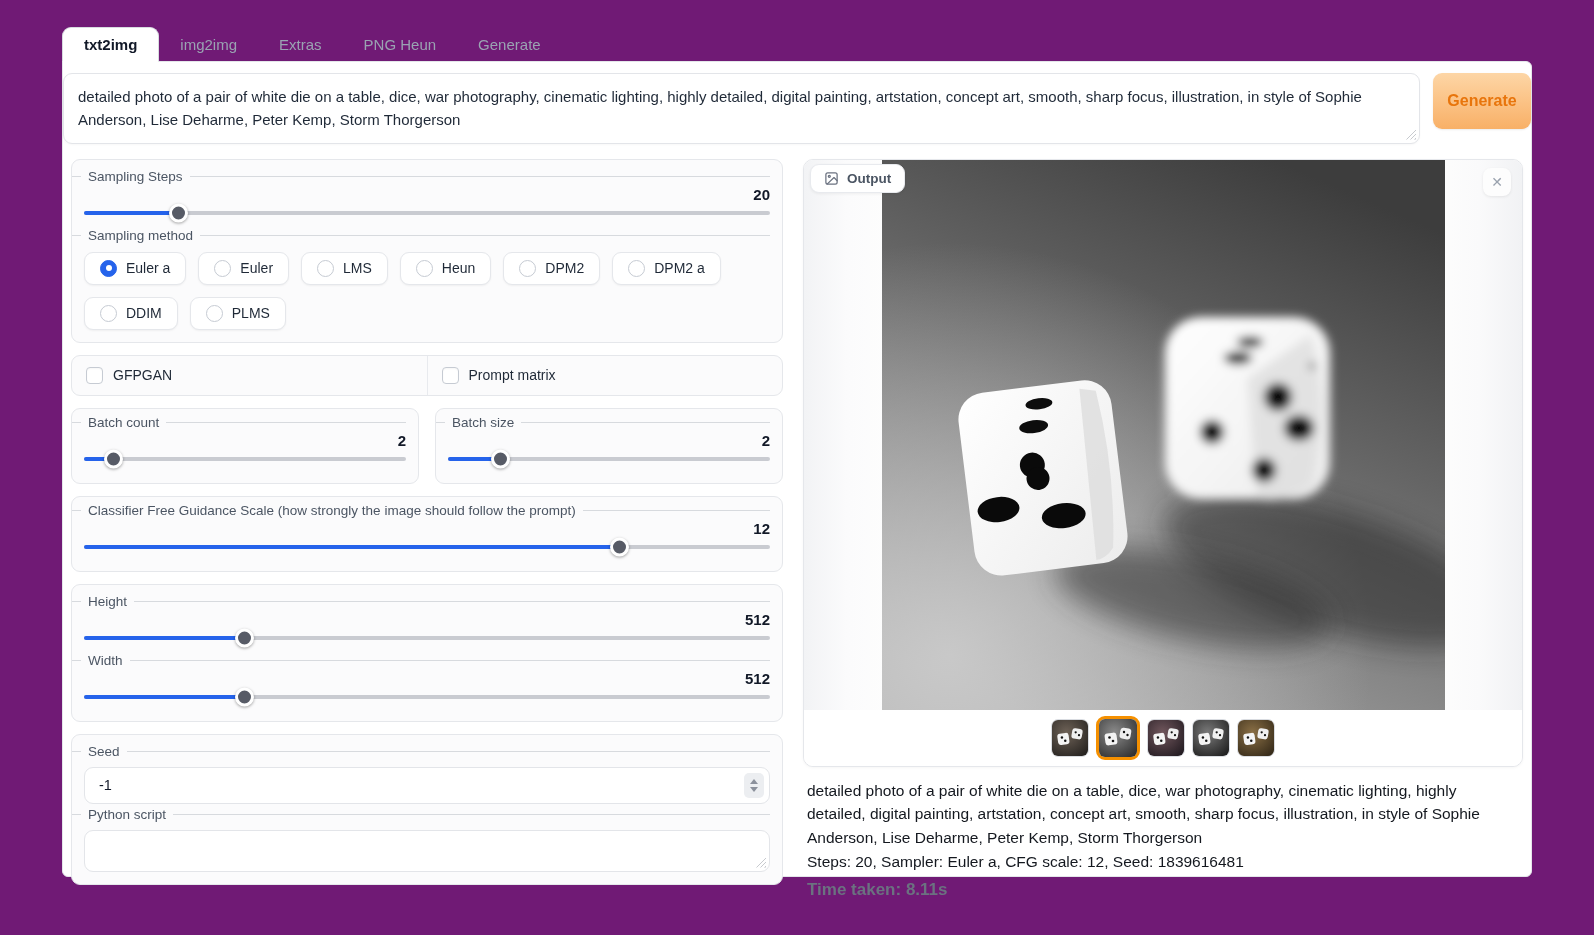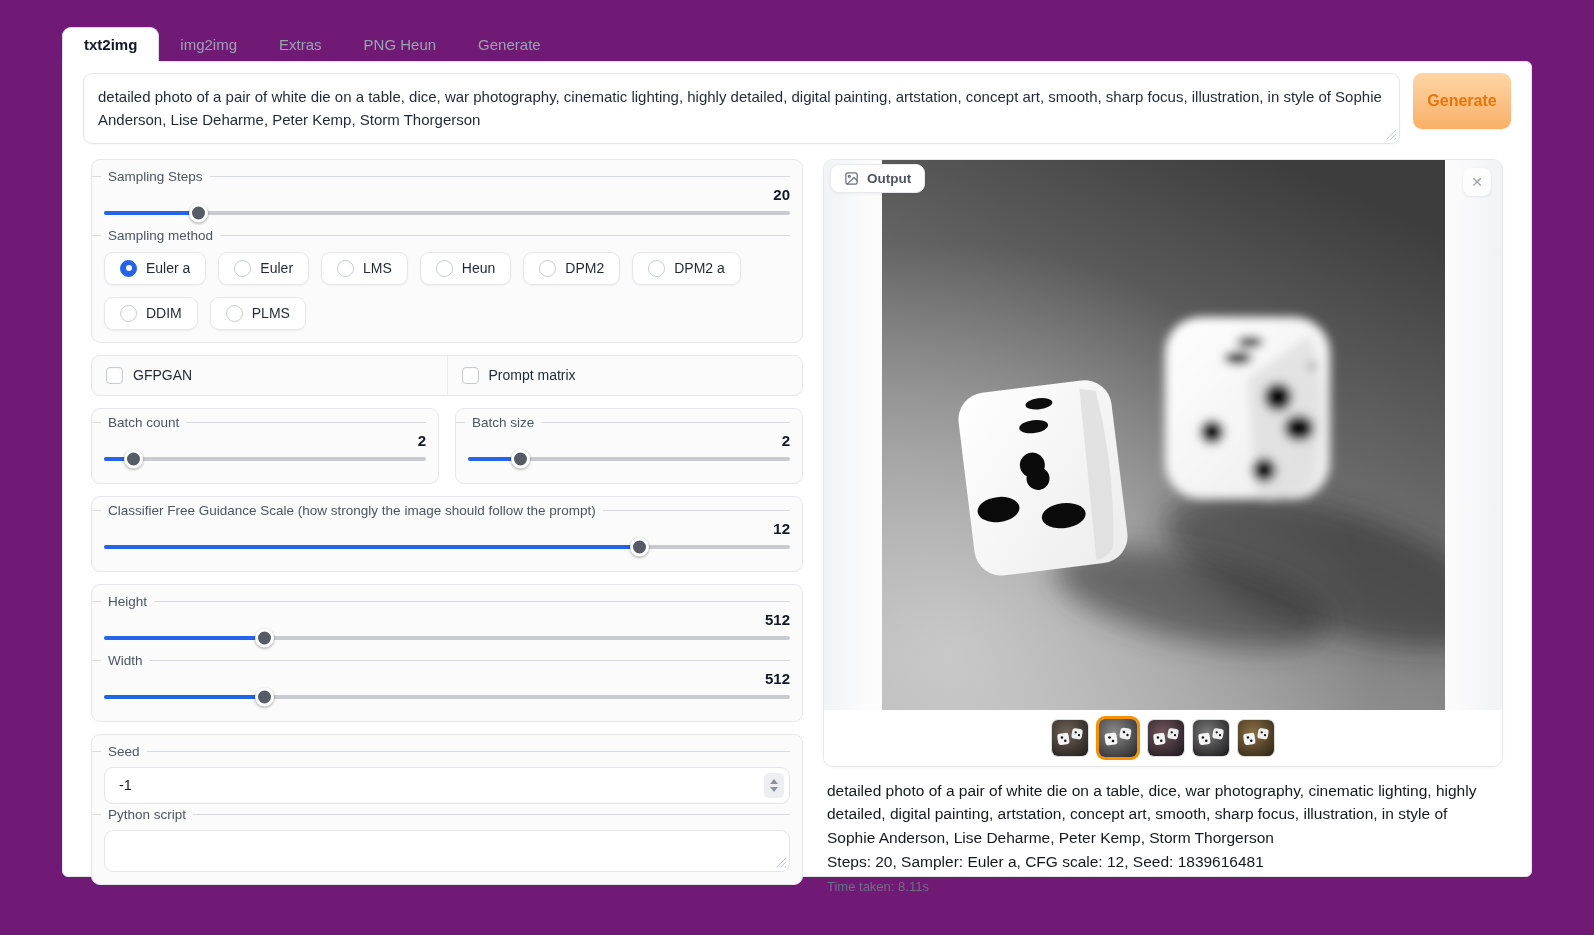--- a/index.html
+++ b/index.html
@@ -7,21 +7,21 @@
   body { font-family:"Liberation Sans", sans-serif; color:#1f2937; }
   .stage { position:relative; width:1594px; height:935px; background:#701a75; overflow:hidden; }
   .app { position:absolute; left:62px; top:27px; width:1470px; height:866px; }
 
   
   .tabbar { display:flex; align-items:flex-end; position:relative; z-index:2; }
   .tab { padding:8px 21px; font-size:15px; color:#9aa3b2; cursor:pointer; }
   .tab.active { background:#fff; border:1px solid #d8dbe0; border-bottom:1px solid #fff;
     border-radius:9px 9px 0 0; margin-bottom:-1px; color:#111827; font-weight:700; }
   .app-body { border:1px solid #e4e6ea; border-radius:0 6px 6px 6px; background:#fff;
-    height:816px; padding:11px 20px 16px; }
+    height:816px; padding:11px 0 16px; }
 
   
   .prompt-row { display:flex; gap:13px; margin-bottom:15px; }
   .prompt-box { flex:1; position:relative; border:1px solid #e3e5e9; border-radius:9px;
     background:#fff; padding:11px 14px; font-size:15px; line-height:1.55; color:#1f2937;
     min-height:56px; box-shadow:0 1px 2px rgba(0,0,0,.03); }
   .resize-handle { position:absolute; right:3px; bottom:3px; width:11px; height:11px;
     background:repeating-linear-gradient(135deg, transparent 0 2px, #b9bcc2 2px 3px);
     clip-path:polygon(100% 0, 100% 100%, 0 100%); opacity:.8; }
   .generate-btn { width:98px; height:56px; border:none; border-radius:9px; cursor:pointer;
@@ -92,21 +92,21 @@
   .img-stage { height:550px; display:flex; justify-content:center; align-items:center;
     background:linear-gradient(90deg,#f2f3f5 0%,#fbfbfc 6%,#fdfdfd 12%,#fdfdfd 88%,#fafafb 94%,#f1f2f4 100%); }
   .img-stage svg { display:block; }
   .thumb-row { height:56px; display:flex; align-items:center; justify-content:center; gap:7px; background:#fff; }
   .thumb { width:38px; height:38px; border-radius:7px; overflow:hidden; border:1px solid #d9dce1; cursor:pointer; flex:none; }
   .thumb.selected { border:3px solid #f59000; width:44px; height:44px; border-radius:9px; }
   .thumb svg { display:block; width:100%; height:100%; }
 
   .caption { padding:12px 4px 0; font-size:15.5px; line-height:1.52; color:#14181f; }
   .caption .params { margin-top:1px; }
-  .time-taken { margin-top:3px; font-size:13px; color:#6b7280; }
+  .time-taken { margin-top:3px; font-size:17px; color:#6b7280;font-weight:bold; }
 
   .out-icon { width:15px; height:15px; }
 </style>
 </head>
 <body>
 
 <div class="stage">
   <div class="app">
 
     <div class="tabbar" id="tabbar">

